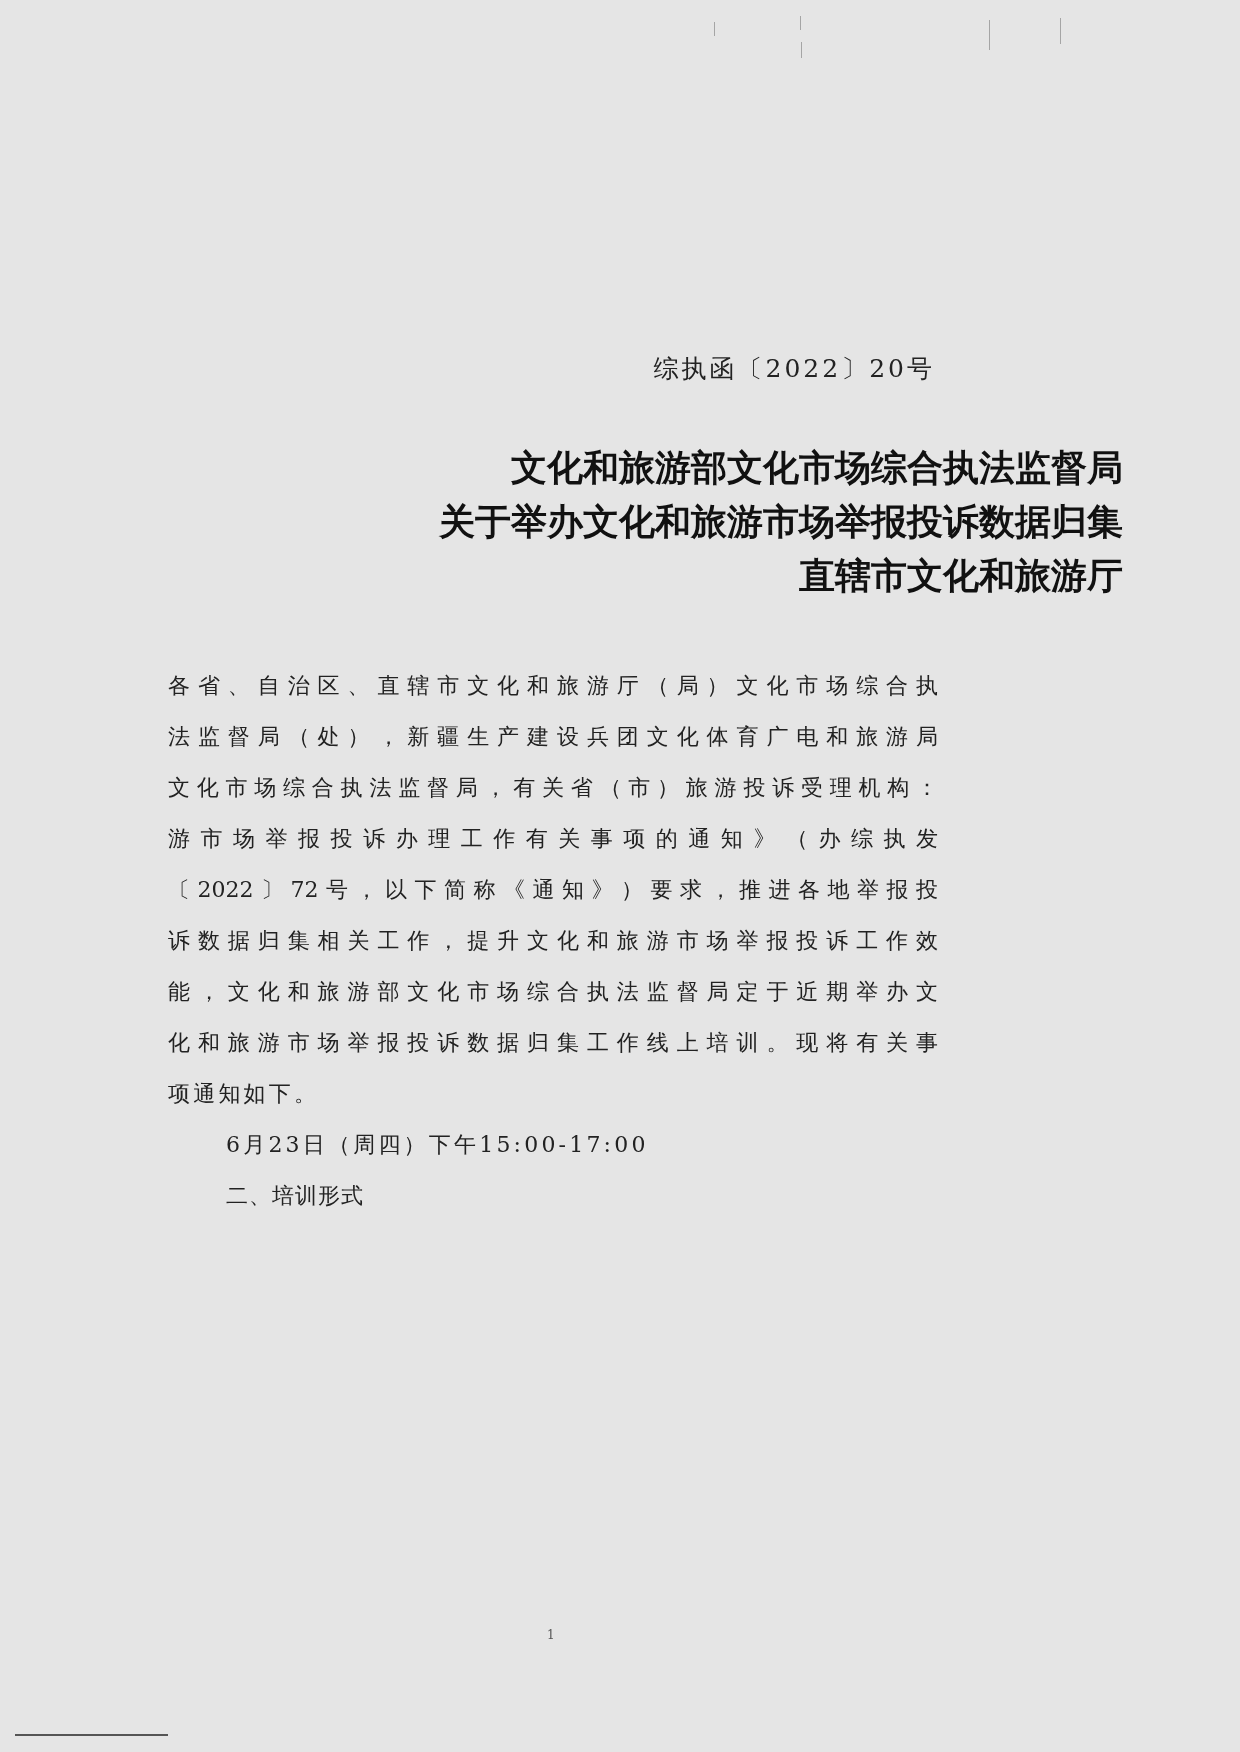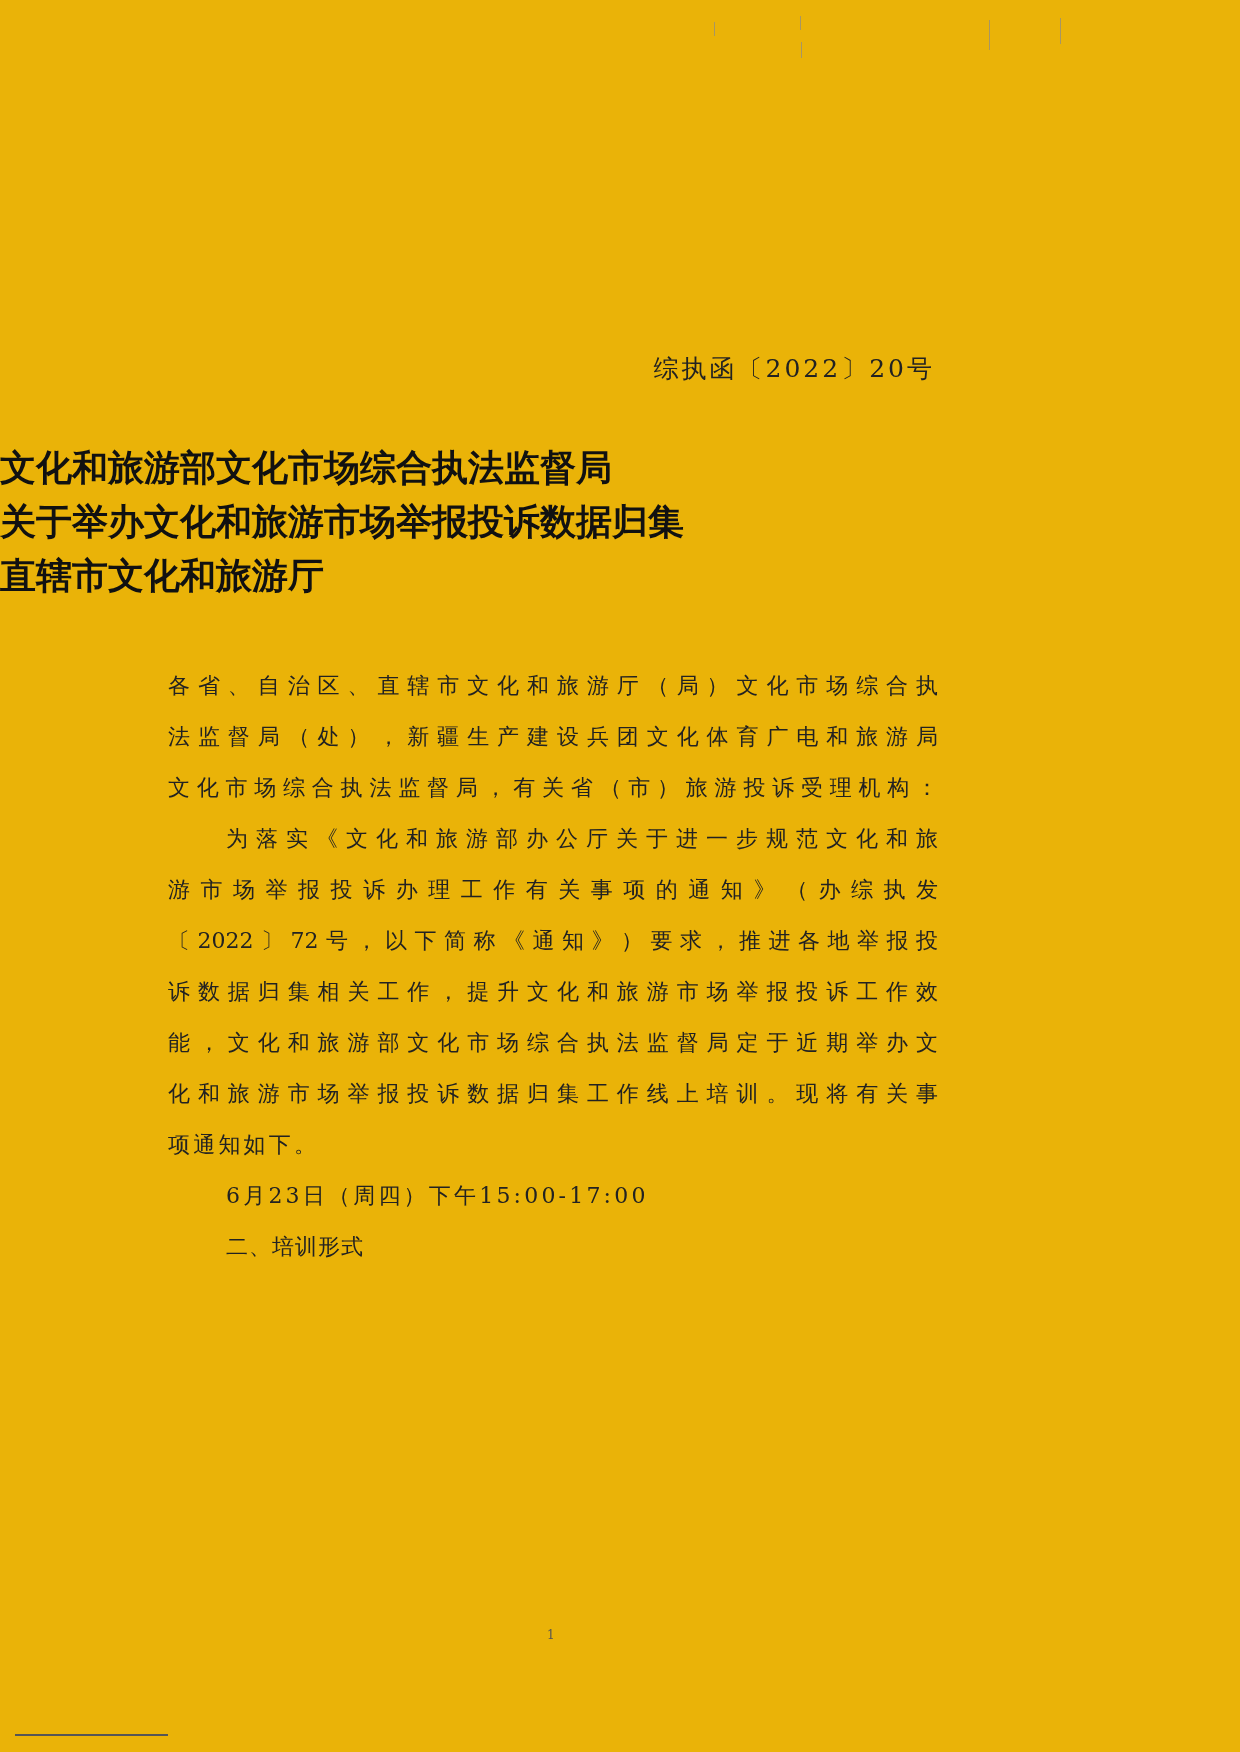--- a/index.html
+++ b/index.html
@@ -13,21 +13,21 @@
     position: relative;
     overflow: hidden;
     font-family: "DejaVu Serif", "Liberation Serif", serif;
     color: #1a1a1a;
   }
   .page {
     position: absolute;
     left: 0; top: 0;
     width: 1240px;
     height: 1752px;
-    background: #eab308;
+    background: #e5e5e5;
   }
   .scan-mark {
     position: absolute;
     width: 1px;
     background: #8a8a8a;
     opacity: 0.7;
   }
   .doc-number {
     position: absolute;
     top: 352px;
@@ -35,25 +35,26 @@
     font-size: 25px;
     letter-spacing: 3px;
     color: #222;
     white-space: nowrap;
   }
   .title {
     position: absolute;
     top: 440px;
     left: 0;
     width: 1112px;
-    text-align: left;
+    text-align: right;
     font-weight: bold;
     font-size: 36px;
     line-height: 54px;
     color: #111;
+    padding-left: 11px;
   }
   .title div {
     white-space: nowrap;
   }
   .body-text {
     position: absolute;
     left: 168px;
     top: 660px;
     width: 770px;
     font-size: 22px;
@@ -108,21 +109,20 @@
     <div>直辖市文化和旅游厅</div>
   </div>
 
   <div class="body-text">
     <div>
       <div class="line justify">各省、自治区、直辖市文化和旅游厅（局）文化市场综合执</div>
       <div class="line justify">法监督局（处），新疆生产建设兵团文化体育广电和旅游局</div>
       <div class="line justify">文化市场综合执法监督局，有关省（市）旅游投诉受理机构：</div>
     </div>
     <div>
-      <div class="line justify indent">为落实《文化和旅游部办公厅关于进一步规范文化和旅</div>
       <div class="line justify">游市场举报投诉办理工作有关事项的通知》（办综执发</div>
       <div class="line justify">〔2022〕72号，以下简称《通知》）要求，推进各地举报投</div>
       <div class="line justify">诉数据归集相关工作，提升文化和旅游市场举报投诉工作效</div>
       <div class="line justify">能，文化和旅游部文化市场综合执法监督局定于近期举办文</div>
       <div class="line justify">化和旅游市场举报投诉数据归集工作线上培训。现将有关事</div>
       <div class="line">项通知如下。</div>
     </div>
     <div>
       <div class="line indent">6月23日（周四）下午15:00-17:00</div>
     </div>

